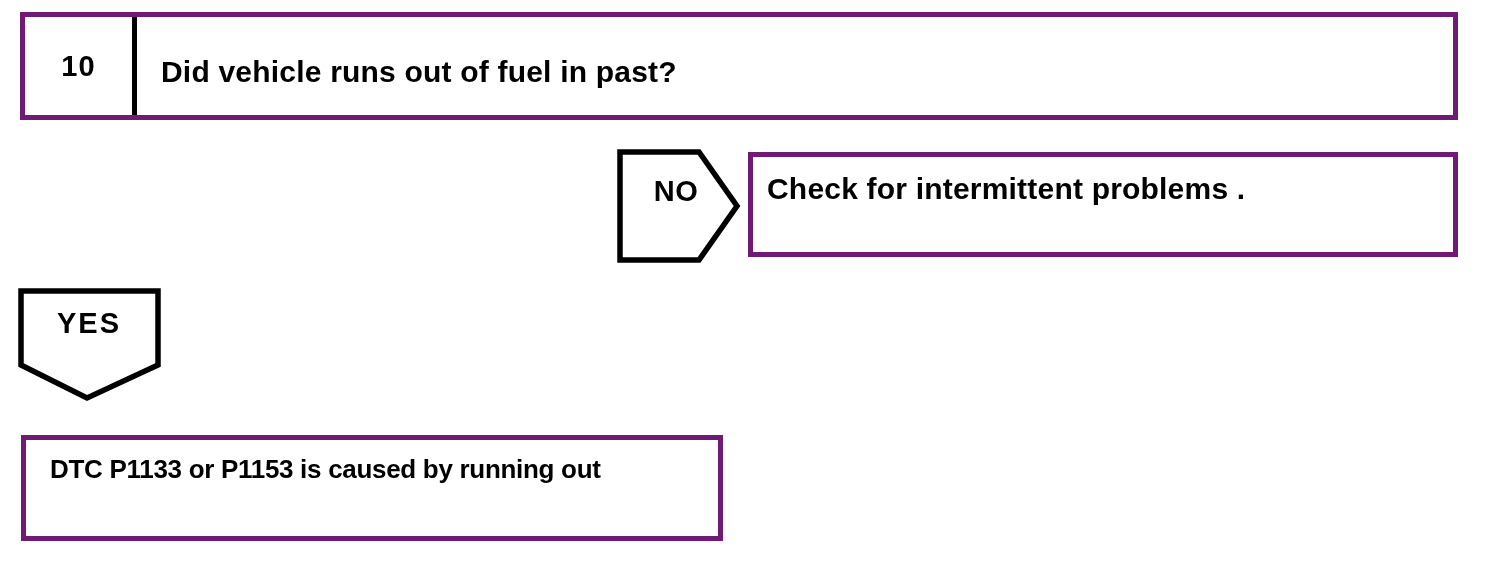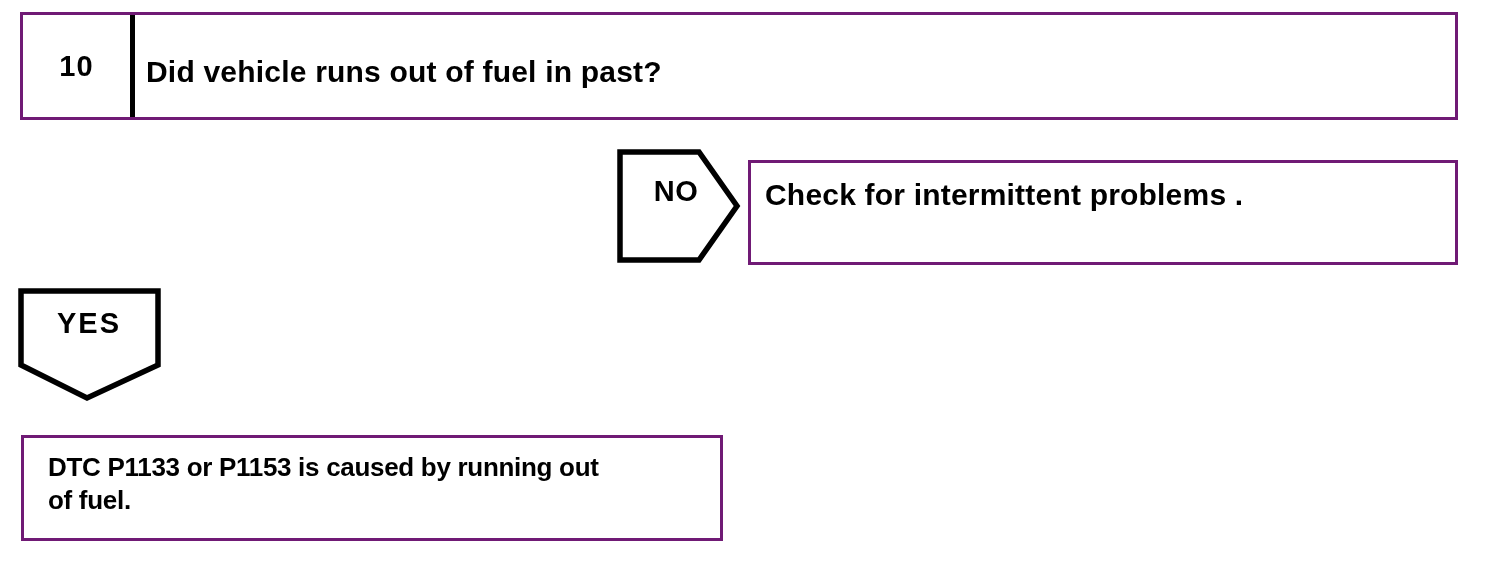--- a/index.html
+++ b/index.html
@@ -9,21 +9,21 @@
     width: 1504px;
     height: 566px;
     background: #ffffff;
     color: #000000;
     font-family: "Liberation Sans", "DejaVu Sans", sans-serif;
     font-weight: bold;
     overflow: hidden;
   }
   .box {
     position: absolute;
-    border: 3px solid #701a75;
+    border: 5px solid #701a75;
     background: #ffffff;
   }
   
   .question-box {
     left: 20px; top: 12px;
     width: 1438px; height: 108px;
     display: flex;
     align-items: stretch;
   }
   .step-num-cell {
@@ -32,41 +32,41 @@
     display: flex;
     align-items: center;
     justify-content: center;
     font-size: 29px;
     letter-spacing: 1px;
   }
   .question-text {
     flex: 1;
     display: flex;
     align-items: center;
-    padding-left: 11px;
+    padding-left: 24px;
     font-size: 30px;
     letter-spacing: 0.2px;
     white-space: nowrap;
     margin-top: 11px;
   }
   
   .connector { position: absolute; }
   .connector svg { display: block; }
   .connector-label {
     position: absolute;
     transform: translate(-50%, -50%);
     font-size: 29px;
   }
   .no-connector  { left: 617px; top: 149px; width: 124px; height: 116px; }
   .no-connector .connector-label  { left: 59px; top: 42px; letter-spacing: 0.5px; }
   .yes-connector { left: 17px; top: 288px; width: 146px; height: 114px; }
   .yes-connector .connector-label { left: 72px; top: 35px; letter-spacing: 2px; }
   
   .action-box {
-    left: 748px; top: 160px;
+    left: 748px; top: 152px;
     width: 710px; height: 105px;
     padding: 15px 10px 0 14px;
     font-size: 30px;
     letter-spacing: 0.2px;
     white-space: nowrap;
   }
   
   .result-box {
     left: 21px; top: 435px;
     width: 702px; height: 106px;
@@ -102,16 +102,15 @@
 
   <div class="connector yes-connector">
     <svg width="146" height="114" viewBox="0 0 146 114">
       <polygon points="4,3 141,3 141,77 70,110 4,77" fill="#ffffff" stroke="#000000" stroke-width="5.5" stroke-linejoin="miter"></polygon>
     </svg>
     <div class="connector-label">YES</div>
   </div>
 
   <div class="box result-box">
     <div class="result-line">DTC P1133 or P1153 is caused by running out</div>
-    <div class="result-line">of fuel.</div>
   </div>
 
 </div>
 
 </body></html>

